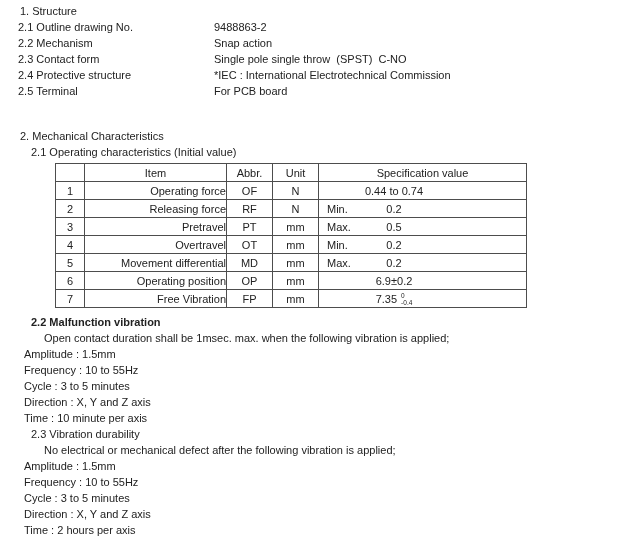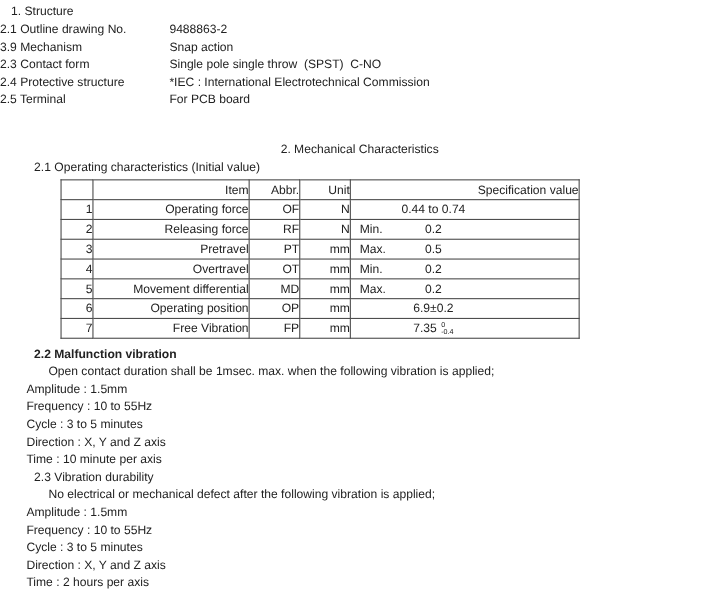--- a/index.html
+++ b/index.html
@@ -3,57 +3,57 @@
 <meta charset="utf-8">
 <style>
   html,body { margin:0; padding:0; background:#ffffff; }
   #page {
     width:644px; height:554px; position:relative; overflow:hidden;
     background:#ffffff; color:#222222;
     font-family:"Liberation Sans","DejaVu Sans",sans-serif;
     font-size:11px;
   }
   .line { line-height:16px; white-space:pre; }
-  .sec-heading { margin-left:10px; }
+  .sec-heading { margin-left:20px; }
   .sec1-heading { padding-top:3px; }
-  .sec2-heading { margin-top:29px;text-align:center; }
+  .sec2-heading { margin-top:29px; }
   .sub-heading2 { margin-left:31px; }
-  .s1row { display:flex; line-height:16px; white-space:pre; }
+  .s1row { display:flex; margin-left:18px; line-height:16px; white-space:pre;gap:42px; }
   .s1label { width:154px; flex:0 0 auto; }
   .s1value-fixed { width:201px; flex:0 0 auto; }
   .intro { margin-left:44px; }
   .specline { margin-left:24px; }
 
   table.spec-table { border-collapse:collapse; margin:3px 0 0 55px; table-layout:fixed; }
   .spec-table td { border:1px solid #4d4d4d; height:17px; padding:0; font-size:11px; color:#222222; }
   .col-no    { width:29px; }
   .col-item  { width:142px; }
   .col-abbr  { width:46px; }
   .col-unit  { width:46px; }
   .col-spec  { width:208px; }
-  .td-center { text-align:right; }
+  .td-center { text-align:center; }
   .td-item   { text-align:right; padding-left:8px; }
   .td-spec   { position:relative; }
   .specq { position:absolute; left:8px; top:50%; transform:translateY(-50%); }
   .specval { width:150px; margin:0; display:flex; justify-content:center; align-items:center; }
   .tol { display:inline-flex; flex-direction:column; font-size:6.5px; line-height:7px; margin-left:4px; text-align:left; }
 </style>
 </head>
 <body>
 
 <div id="page">
 
   <div class="line sec-heading sec1-heading">1. Structure</div>
 
   <div class="s1row">
     <span class="s1label"><span>2.1</span> <span>Outline drawing No.</span></span>
     <span>9488863-2</span>
   </div>
   <div class="s1row">
-    <span class="s1label"><span>3.9</span> <span>Mechanism</span></span>
+    <span class="s1label"><span>2.2</span> <span>Mechanism</span></span>
     <span>Snap action</span>
   </div>
   <div class="s1row">
     <span class="s1label"><span>2.3</span> <span>Contact form</span></span>
     <span>Single pole single throw&nbsp;&nbsp;(SPST)&nbsp;&nbsp;C-NO</span>
   </div>
   <div class="s1row">
     <span class="s1label"><span>2.4</span> <span>Protective structure</span></span>
     <span>*IEC : International Electrotechnical Commission</span>
   </div>

